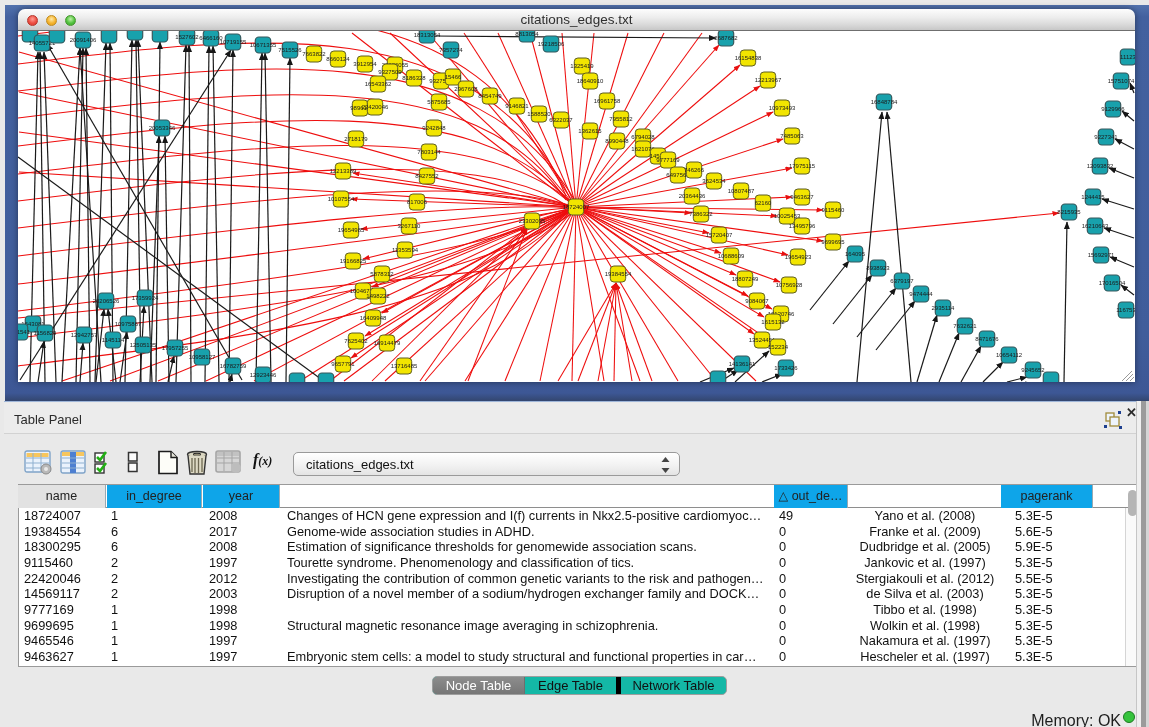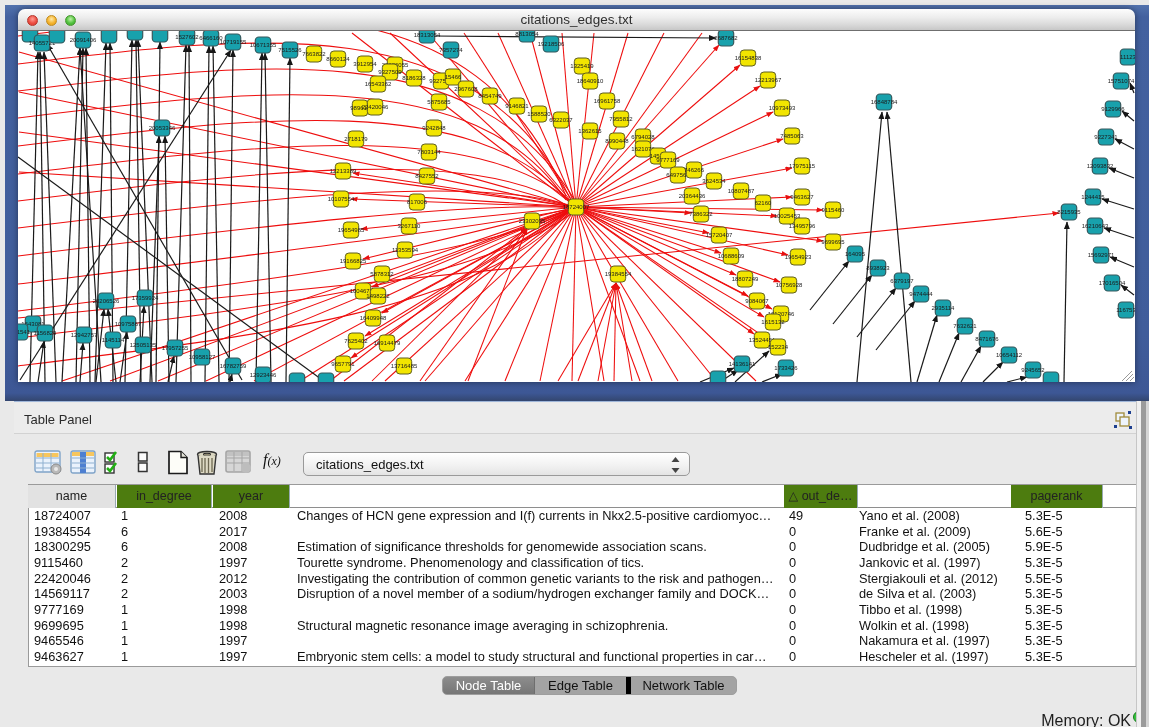--- a/index.html
+++ b/index.html
@@ -14,41 +14,41 @@
 #tly{left:27.6px;background:radial-gradient(circle at 50% 35%,#ffe9a8 0,#f5b32d 55%,#e09c1a 100%);border:1px solid #c08b1e}
 #tlg{left:46.6px;background:radial-gradient(circle at 50% 35%,#c0f0a8 0,#52c33f 55%,#3da32e 100%);border:1px solid #46952f}
 #ncontent{position:absolute;left:0;top:22px;width:1117px;height:351px;background:#fff;overflow:hidden}
 #net{position:absolute;left:0;top:0}
 .re{stroke:#ee0d0d;stroke-width:1.05;fill:none}
 .bk{stroke:#1a1a1a;stroke-width:1.2;fill:none}
 .tn{fill:#18a1ac;stroke:#37585c;stroke-width:1.2}
 .yn{fill:#f2e500;stroke:#5c5c20;stroke-width:1}
 .nl{font-size:6px;fill:#1c1c1c;text-anchor:middle;font-family:"Liberation Sans",sans-serif}
 
-#panel{position:absolute;left:14px;top:401px;width:1136px;height:233px;background:#e9e9e9;border-top:1px solid #9fb6d9}
+#panel{position:absolute;left:4px;top:401px;width:1136px;height:233px;background:#e9e9e9;border-top:1px solid #9fb6d9}
 #ptitle{position:absolute;left:0;top:1px;width:1136px;height:31px;background:#ececec;border-bottom:1px solid #d2d2d2}
 #ptitle span{position:absolute;left:10px;top:9px;font-size:13px;color:#2b2b2b}
 #px{position:absolute;left:1122px;top:9px;font-size:16px;font-weight:bold;color:#111}
 
 #tbrow{position:absolute;left:0;top:32px;width:1136px;height:51px}
 .dd{position:absolute;left:289px;top:18px;width:387px;height:24px;border:1px solid #9a9a9a;border-radius:5px;background:linear-gradient(180deg,#ffffff 0,#f2f2f2 55%,#e4e4e4 100%);font-size:13px;color:#111;line-height:23px;padding-left:12px}
 
 #grid{position:absolute;left:14px;top:82px;width:1121px;height:183px;background:#fff;border:1px solid #9a9a9a;border-bottom:1px solid #9a9a9a}
 #thead{position:absolute;left:14px;top:83px;width:1120px;height:23px;background:#fff;border-bottom:1px solid #8e8e8e}
-.hc{position:absolute;top:0;height:23px;border-right:1px solid #98a9b2;font-size:12.5px;color:#222;text-align:center;line-height:23px;background:#4d7c0f}
+.hc{position:absolute;top:0;height:23px;border-right:1px solid #98a9b2;font-size:12.5px;color:#222;text-align:center;line-height:23px;background:#0ea5e9}
 .tr{position:absolute;left:14px;width:1108px;height:15.7px;font-size:12.8px;color:#111;white-space:nowrap}
 .tr span{position:absolute;top:0;line-height:15.7px;overflow:hidden}
 .c0{left:6px;width:85px}.c1{left:93px;width:90px}.c2{left:191px;width:75px}
 .c3{left:269px;width:485px}.c4{left:761px;width:70px}
-.c5{left:831px;width:152px;}.c6{left:990px;width:95px;padding-left:7px}
+.c5{left:831px;width:152px;text-align:center}.c6{left:990px;width:95px;padding-left:7px}
 
 #sbar{position:absolute;left:1121px;top:106px;width:14px;height:158px;background:#fafafa;border-left:1px solid #d5d5d5}
 #sthumb{position:absolute;left:1124px;top:88px;width:9px;height:26px;border-radius:5px;background:#b5b5b5}
 
-#tabs{position:absolute;left:428px;top:274px;width:295px;height:19px;border:1px solid #9e9e9e;border-radius:5px;background:#a3a3a3;font-size:13px}
+#tabs{position:absolute;left:428px;top:274px;width:295px;height:19px;border:1px solid #9e9e9e;border-radius:5px;background:#14b8a6;font-size:13px}
 #tabs .seg{position:absolute;top:0;height:17px;line-height:17px;text-align:center;color:#111}
 #segn{left:0;width:92px;background:linear-gradient(180deg,#8d8d8d 0,#767676 100%);color:#fff !important;border-radius:4px 0 0 4px;border-right:1px solid #6e6e6e}
 #sege{left:93px;width:89px}
 #segt{left:183px;width:110px;border-left:5px solid #000000}
 
 #mem{position:absolute;right:19px;top:310px;font-size:16px;color:#1d1d1d}
 #memdot{position:absolute;left:1119px;top:309px;width:12px;height:12px;border-radius:50%;background:#35c33c;border:1.5px solid #1d7a22}
 
 #rs1{position:absolute;left:1136px;top:401px;width:5px;height:326px;background:#f0f0f0;border-left:1px solid #c6c6c6}
 #rs2{position:absolute;left:1141px;top:401px;width:5px;height:326px;background:#9b9b9b}
@@ -548,21 +548,21 @@
         </svg>
     <svg class="ic" style="left:211px" width="27" height="25" viewBox="0 0 27 25">
           <rect x="1" y="1" width="24" height="21" rx="2" fill="#d6d6d6" stroke="#a5a5a5" stroke-width="1.6"></rect>
           <rect x="2" y="2" width="22" height="4" fill="#c2c2c2"></rect>
           <line x1="2" y1="8" x2="24" y2="8" stroke="#a5a5a5"></line>
           <line x1="2" y1="13" x2="24" y2="13" stroke="#a5a5a5"></line>
           <line x1="9" y1="2" x2="9" y2="21" stroke="#a5a5a5"></line>
           <line x1="17" y1="2" x2="17" y2="21" stroke="#a5a5a5"></line>
           <circle cx="21" cy="18" r="5" fill="#bdbdbd"></circle>
         </svg>
-    <div style="position:absolute;left:249px;top:17px;font-size:16px;font-style:italic;font-family:'Liberation Serif',serif;font-weight:normal;color:#111">f<span style="font-size:12px">(x)</span></div>
+    <div style="position:absolute;left:249px;top:17px;font-size:16px;font-style:italic;font-family:'Liberation Serif',serif;font-weight:bold;color:#111">f<span style="font-size:12px">(x)</span></div>
     <div class="dd">citations_edges.txt<svg style="position:absolute;right:9px;top:4px" width="9" height="16" viewBox="0 0 9 16">
             <path d="M4.5 0 L8.5 5 H0.5 Z" fill="#444"></path>
             <path d="M4.5 16 L8.5 11 H0.5 Z" fill="#444"></path>
           </svg></div>
   </div>
   <div id="grid"></div>
   <div id="thead">
     <div class="hc" style="left:0;width:88px;background:#e2e2e2">name</div>
     <div class="hc" style="left:89px;width:95px">in_degree</div>
     <div class="hc" style="left:185px;width:77px">year</div>
@@ -575,20 +575,21 @@
         <span class="c2">2008</span>
         <span class="c3">Changes of HCN gene expression and I(f) currents in Nkx2.5‑positive cardiomyoc…</span>
         <span class="c4">49</span>
         <span class="c5">Yano et al. (2008)</span>
         <span class="c6">5.3E-5</span>
       </div>
       <div class="tr" style="top:121.6px">
 <span class="c0">19384554</span>
         <span class="c1">6</span>
         <span class="c2">2017</span>
+        <span class="c3">Genome‑wide association studies in ADHD.</span>
         <span class="c4">0</span>
         <span class="c5">Franke et al. (2009)</span>
         <span class="c6">5.6E-5</span>
       </div>
       <div class="tr" style="top:137.3px">
 <span class="c0">18300295</span>
         <span class="c1">6</span>
         <span class="c2">2008</span>
         <span class="c3">Estimation of significance thresholds for genomewide association scans.</span>
         <span class="c4">0</span>

